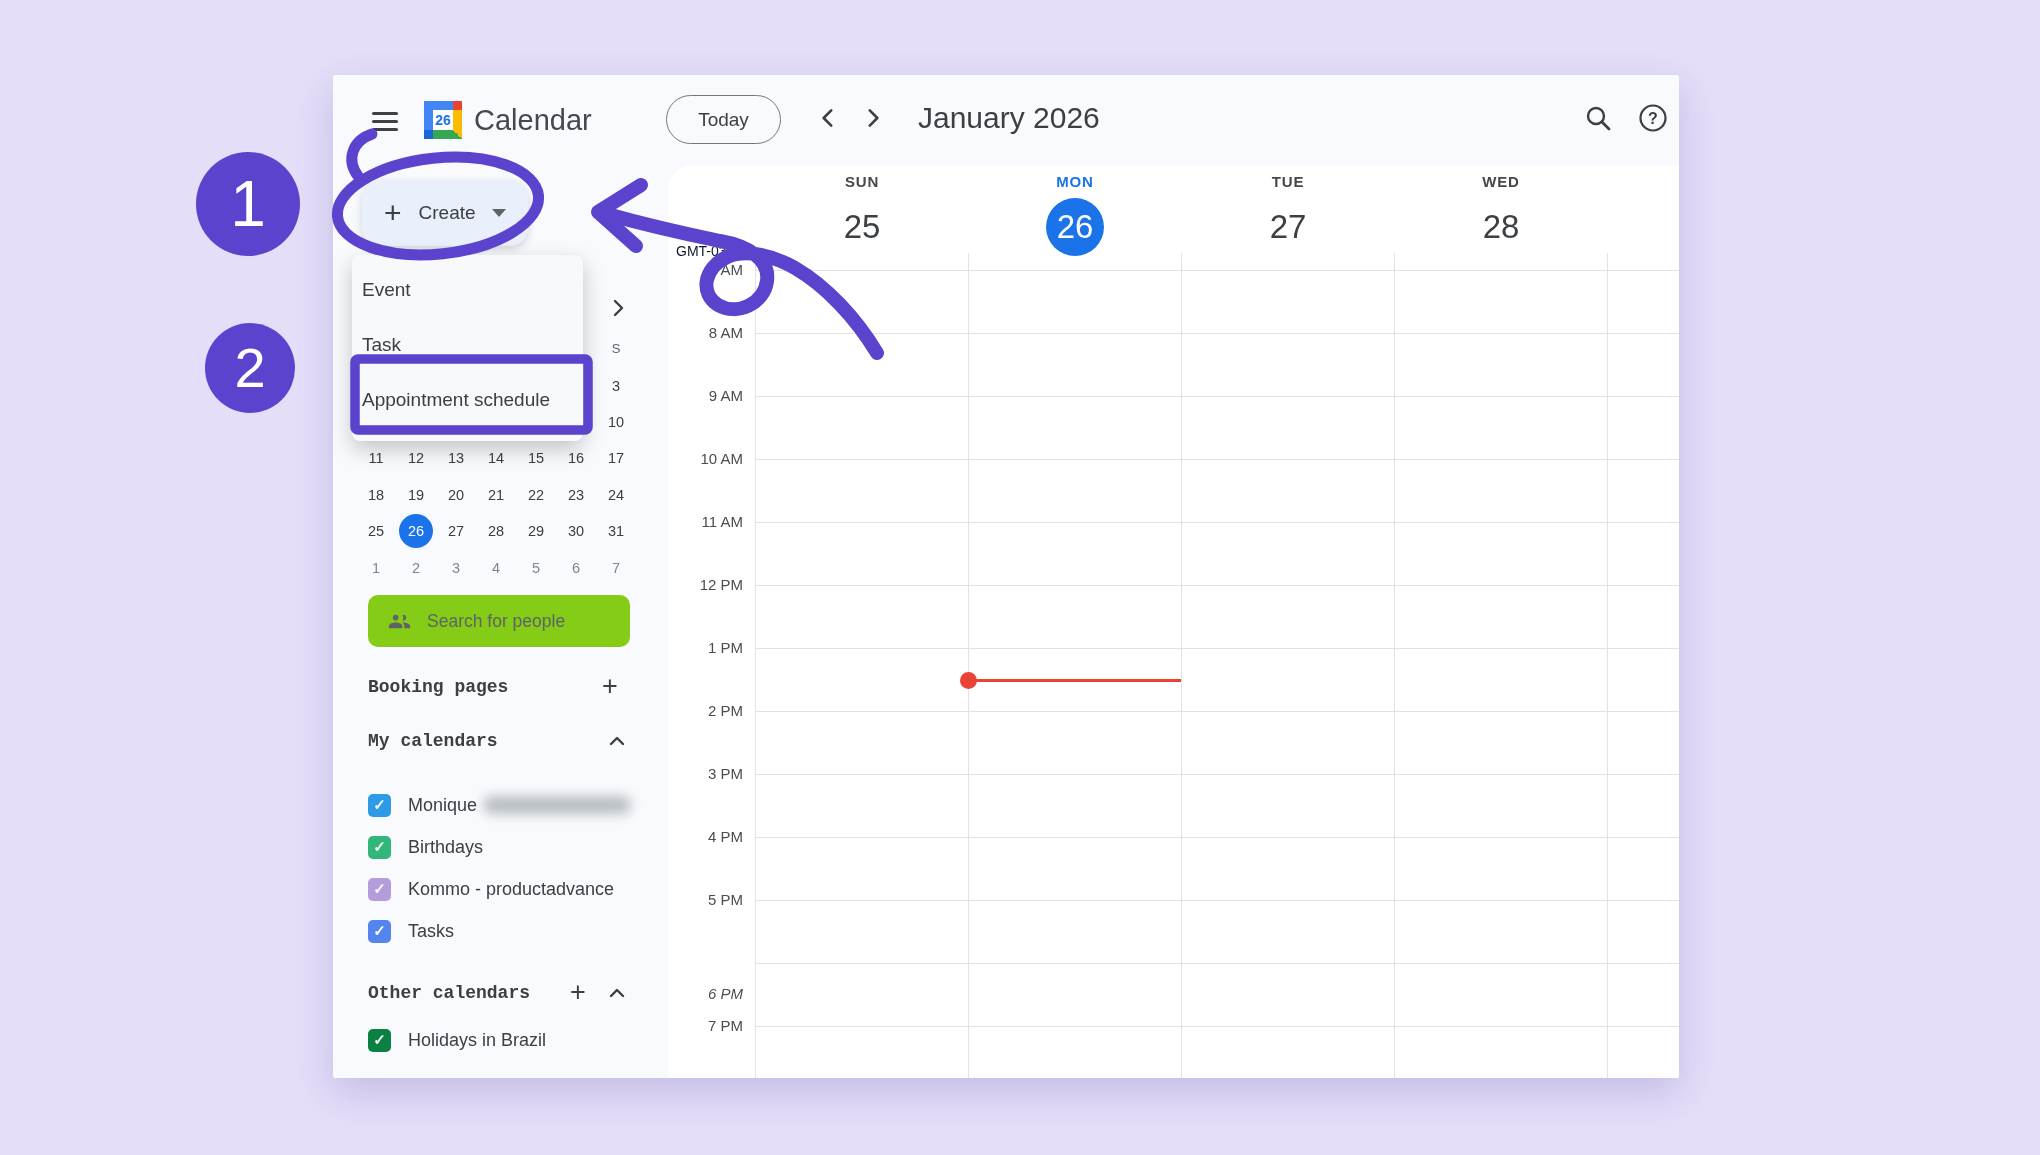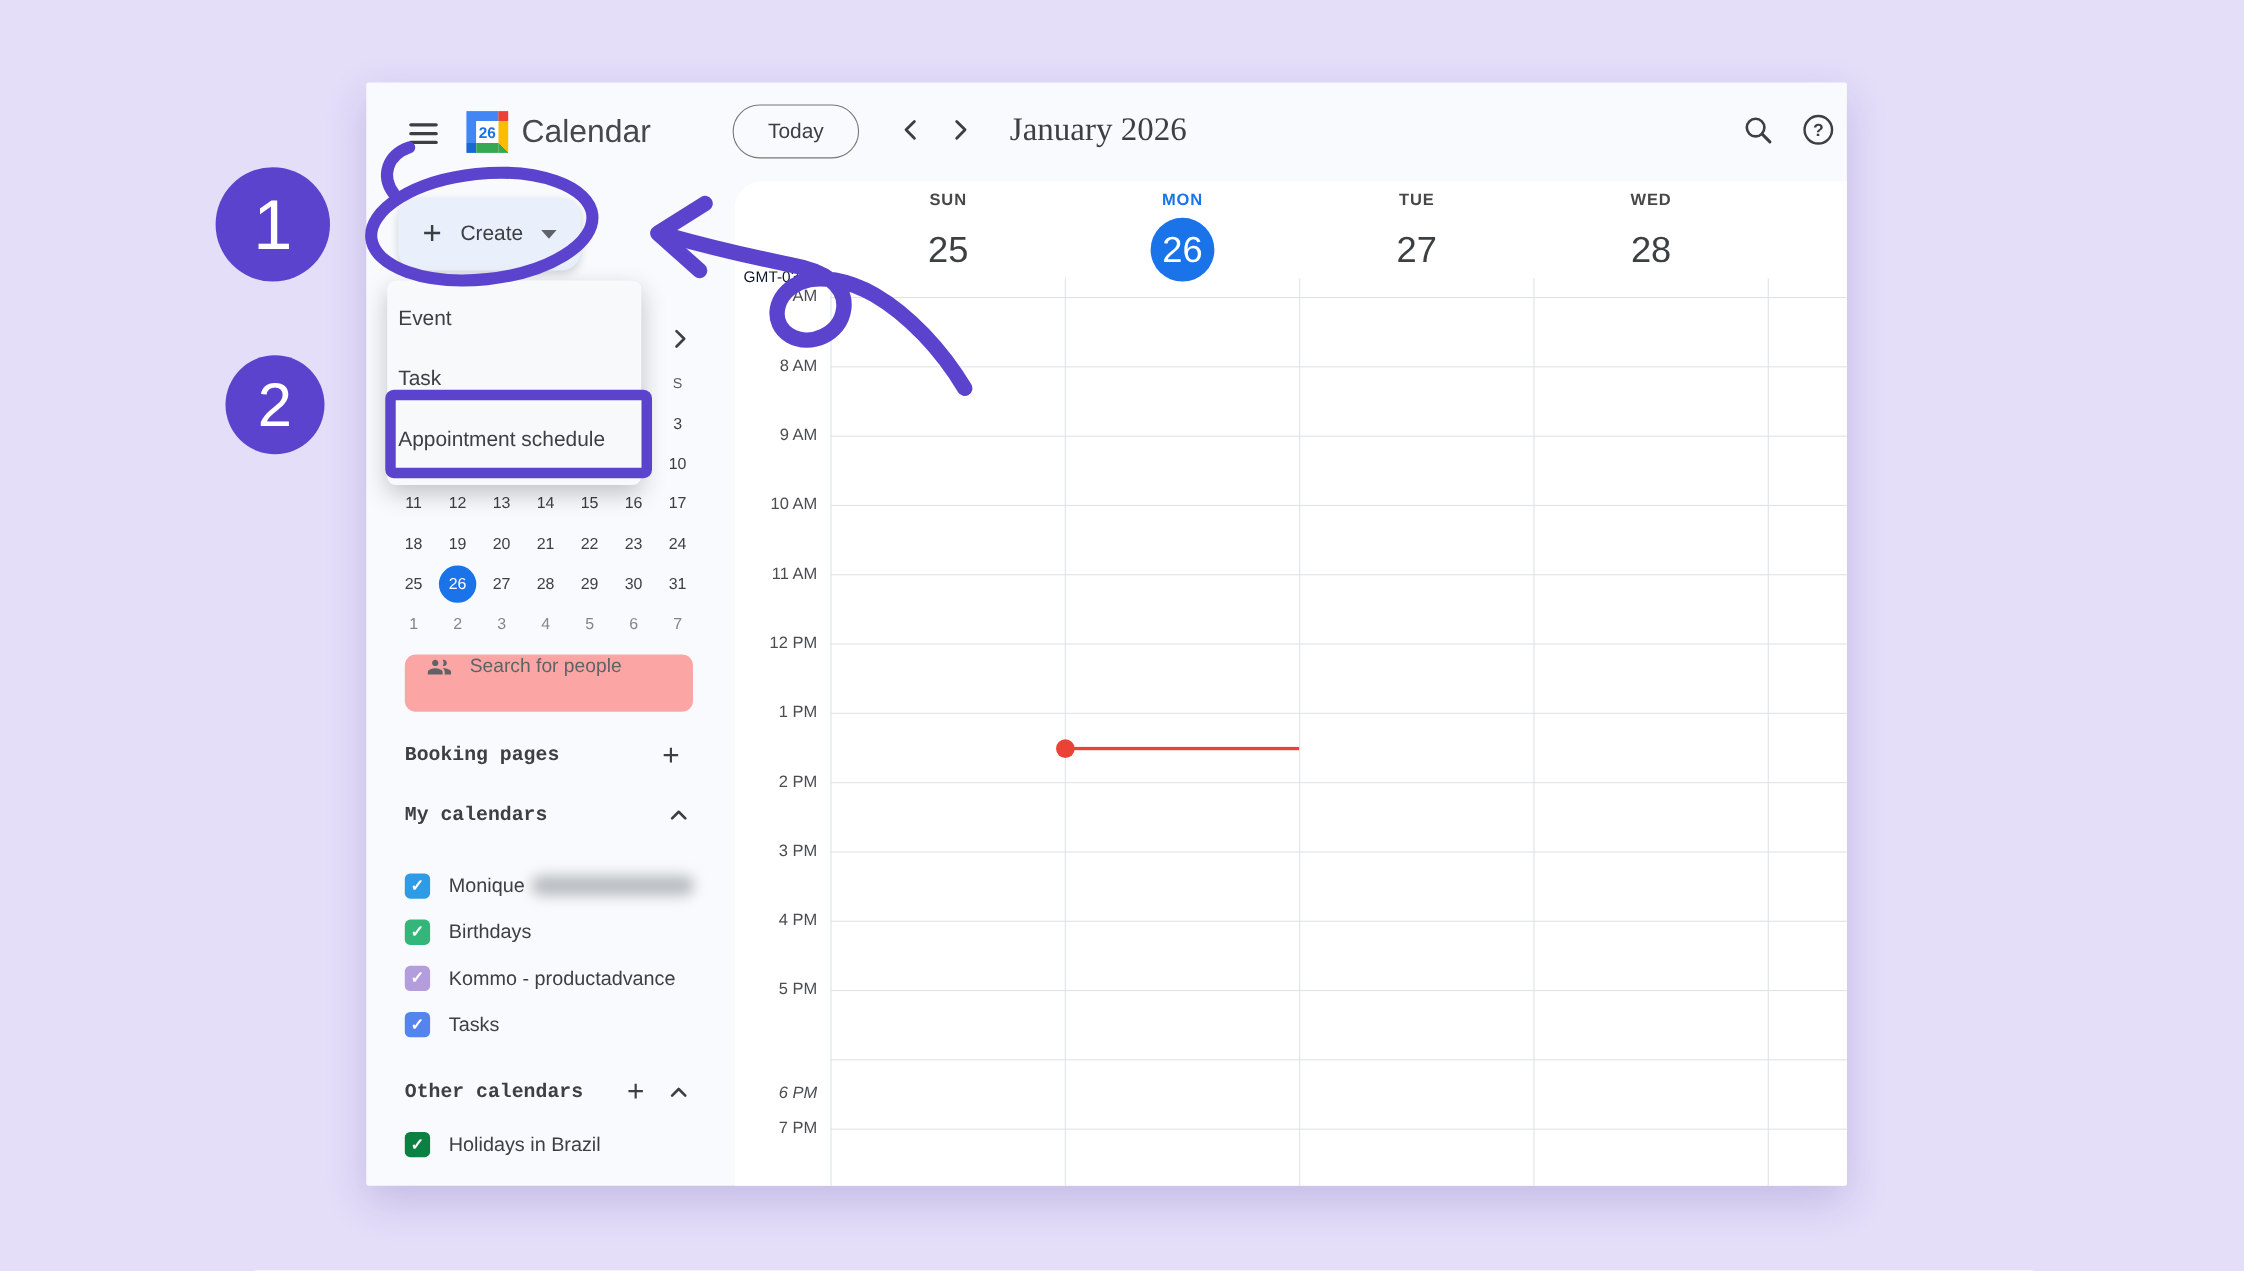--- a/index.html
+++ b/index.html
@@ -22,21 +22,21 @@
   .logo .lg-green{position:absolute;left:9px;bottom:0;width:20px;height:9px;background:#34A853;}
   .logo .lg-fold{position:absolute;right:0;bottom:0;width:9px;height:9px;
                  background:linear-gradient(to bottom left,#FBBC04 50%,#34A853 50%);}
   .logo .lg-center{position:absolute;left:9px;top:9px;width:20px;height:20px;background:#fff;
                    color:#1A73E8;font-size:14px;font-weight:bold;display:flex;align-items:center;justify-content:center;}
   .app-name{position:absolute;left:141px;top:29px;font-size:29px;color:#45494D;}
   .today-btn{position:absolute;left:333px;top:20px;width:113px;height:47px;border:1.6px solid #757775;
              border-radius:25px;display:flex;align-items:center;justify-content:center;
              font-size:19px;color:#3C4043;background:transparent;cursor:pointer;}
   .nav-chev{position:absolute;top:30px;width:26px;height:26px;cursor:pointer;}
-  .month-title{position:absolute;left:585px;top:26px;font-size:30px;color:#3C4043;font-family:Liberation Serif, serif;}
+  .month-title{position:absolute;left:585px;top:26px;font-size:30px;color:#3C4043;}
   .icon-btn{position:absolute;top:28px;width:30px;height:30px;cursor:pointer;}
 
   
   .create-btn{position:absolute;left:29px;top:105px;width:166px;height:66px;background:#E9EFFB;
               border-radius:18px;box-shadow:0 3px 8px rgba(0,0,0,.16);display:flex;align-items:center;
               padding-left:22px;box-sizing:border-box;cursor:pointer;}
   .create-plus{font-size:30px;color:#3C4043;font-weight:400;line-height:30px;}
   .create-label{font-size:19px;color:#3C4043;font-weight:500;margin-left:17px;}
   .create-caret{width:0;height:0;border-left:7px solid transparent;border-right:7px solid transparent;
                 border-top:8px solid #5F6368;margin-left:16px;}
@@ -51,22 +51,22 @@
   .mini-row{position:absolute;left:23px;width:280px;height:37px;display:flex;}
   .mini-cell{width:40px;height:37px;display:flex;align-items:center;justify-content:center;
              font-size:14.5px;color:#3C4043;cursor:pointer;}
   .mini-row.dow .mini-cell{font-size:13px;color:#5F6368;cursor:default;}
   .mini-row.muted .mini-cell{color:#80868B;}
   .mini-cell .sel{width:34px;height:34px;background:#1A73E8;color:#fff;border-radius:50%;
                   display:flex;align-items:center;justify-content:center;}
   .mini-next{position:absolute;left:274px;top:222px;width:22px;height:22px;cursor:pointer;}
 
   
-  .search-people{position:absolute;left:35px;top:520px;width:262px;height:52px;background:#fca5a5;
-                 border-radius:10px;display:flex;align-items:flex-start;padding-left:20px;box-sizing:border-box;cursor:pointer;}
+  .search-people{position:absolute;left:35px;top:520px;width:262px;height:52px;background:#84cc16;
+                 border-radius:10px;display:flex;align-items:center;padding-left:20px;box-sizing:border-box;cursor:pointer;}
   .search-people span{font-size:17.5px;color:#5F6368;margin-left:16px;}
   .section-row{position:absolute;left:35px;width:265px;display:flex;align-items:center;font-family:Liberation Mono, monospace;}
   .section-title{font-size:18px;font-weight:600;color:#3C4043;}
   .plus-btn{position:absolute;font-size:27px;color:#3C4043;font-weight:400;cursor:pointer;line-height:24px;}
   .collapse-btn{position:absolute;width:20px;height:20px;cursor:pointer;}
   .cal-row{position:absolute;left:35px;width:290px;height:40px;display:flex;align-items:center;}
   .cal-check{width:23px;height:23px;border-radius:5px;color:#fff;font-size:15px;font-weight:bold;
              display:flex;align-items:center;justify-content:center;cursor:pointer;flex:none;}
   .cal-label{font-size:18px;color:#3C4043;margin-left:17px;white-space:nowrap;}
   .blur-blob{position:absolute;left:150px;width:148px;height:18px;border-radius:9px;

